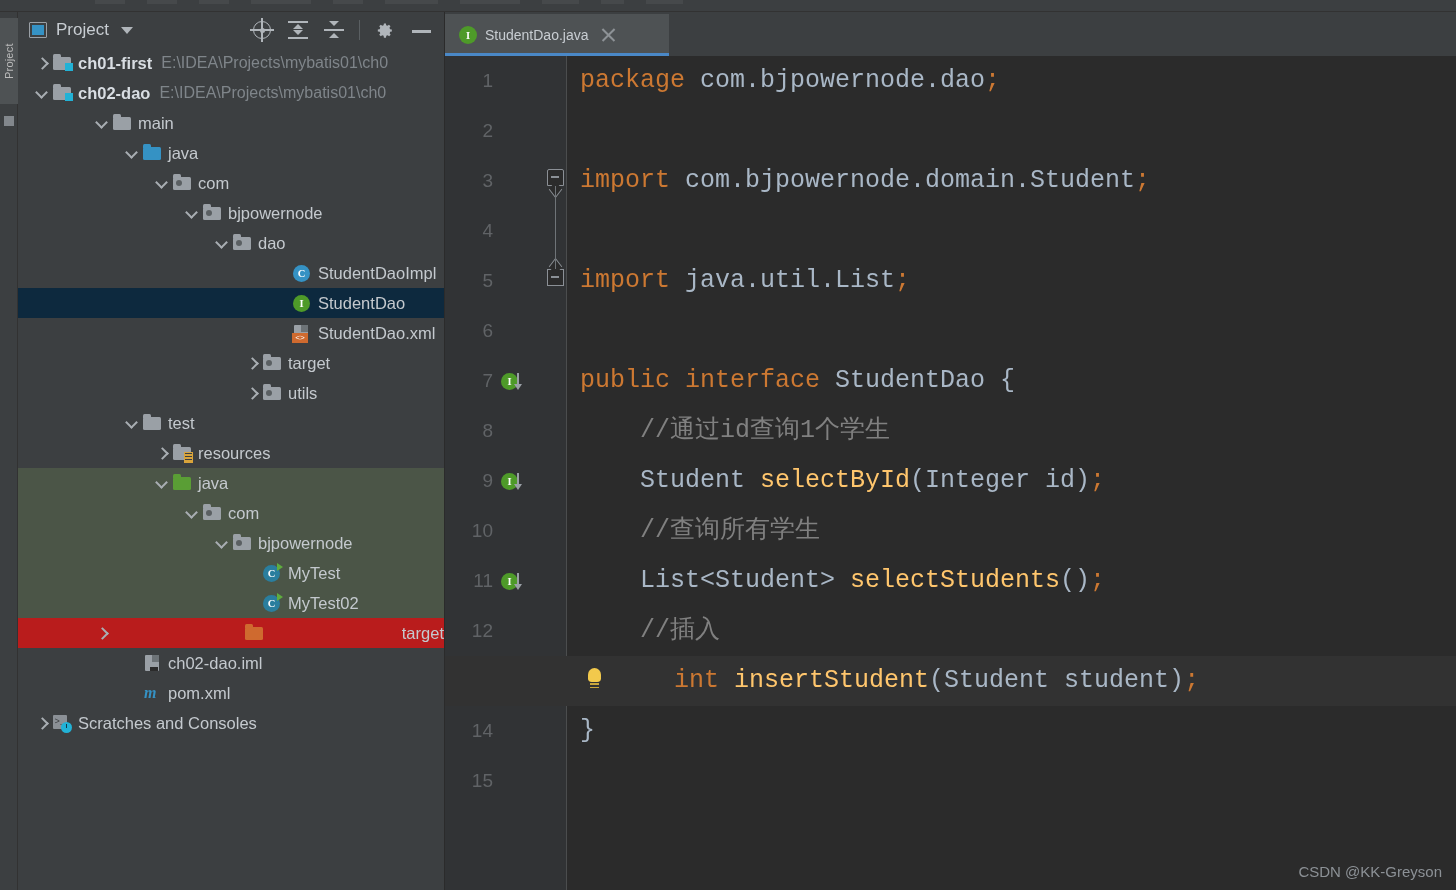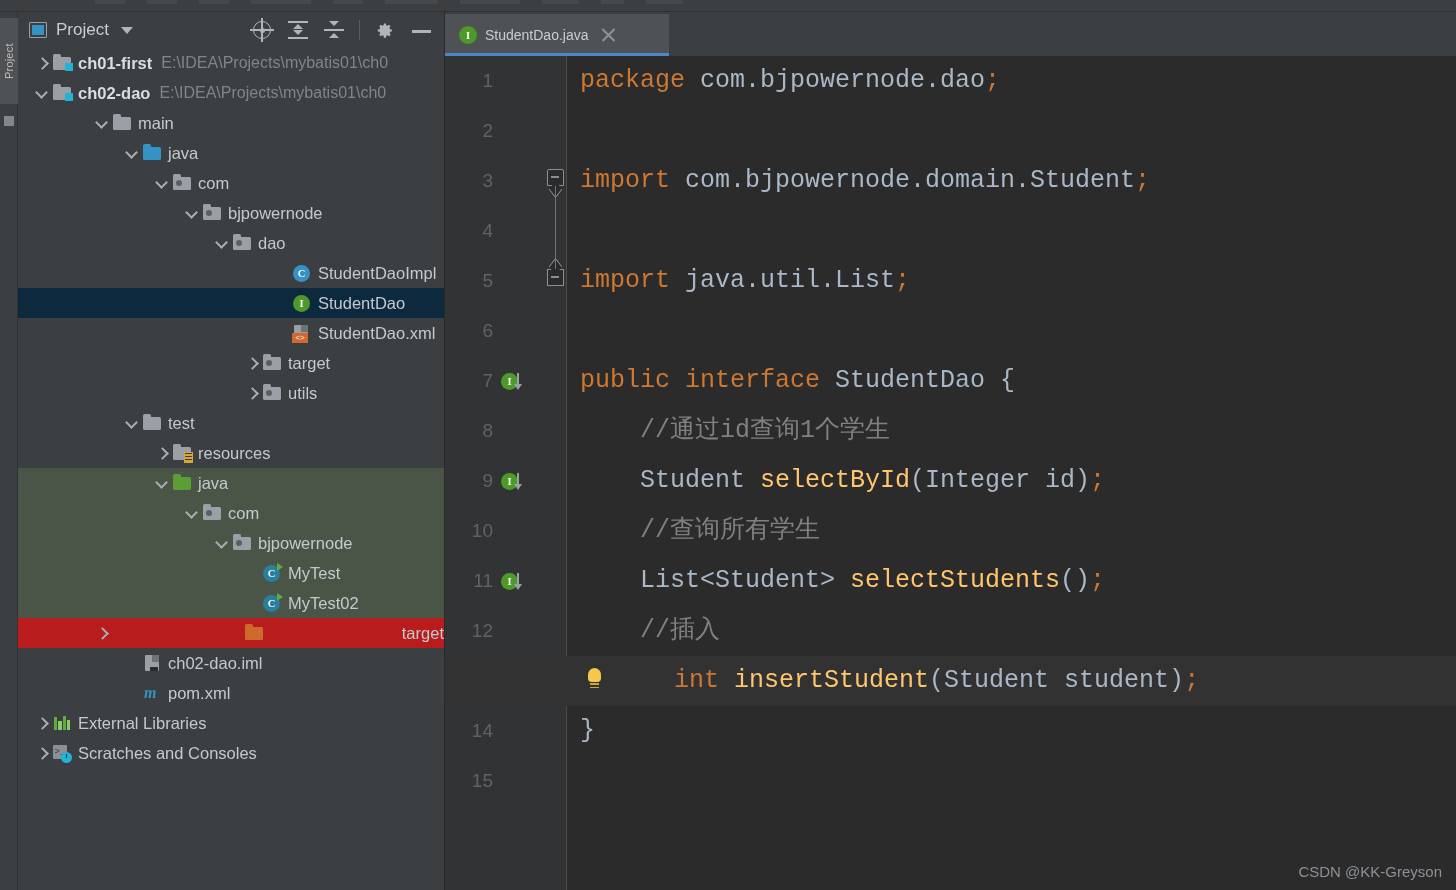--- a/index.html
+++ b/index.html
@@ -589,30 +589,20 @@
         </div>
         <div class="row" style="padding-left: 108px;">
           <span class="chev empty"></span>
           <span class="ti">
             <span class="mvn">m</span>
           </span>
           <span class="lbl">pom.xml</span>
         </div>
         <div class="row" style="padding-left: 18px;">
           <span class="chev"></span>
-          <span class="ti libicon">
-            <i></i>
-            <i></i>
-            <i></i>
-            <i></i>
-          </span>
-          <span class="lbl">External Libraries</span>
-        </div>
-        <div class="row" style="padding-left: 18px;">
-          <span class="chev"></span>
           <span class="ti scratch">
             <span class="sh">&gt;_</span>
             <span class="clock"></span>
           </span>
           <span class="lbl">Scratches and Consoles</span>
         </div>
       </div>
   </div>
 
   <div class="editor-area">

